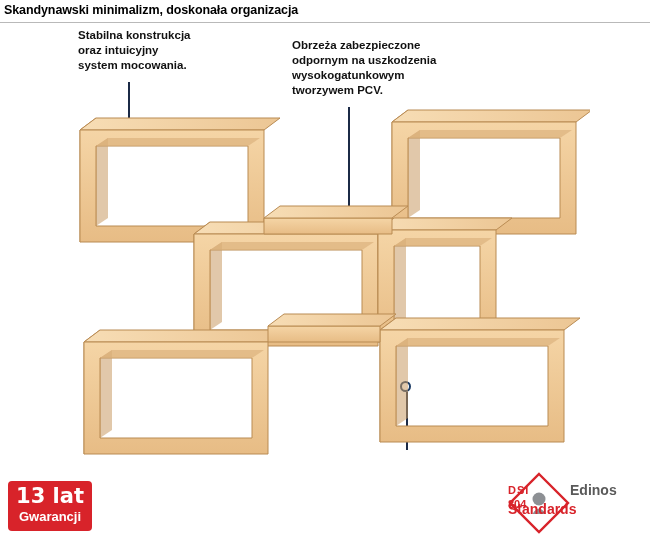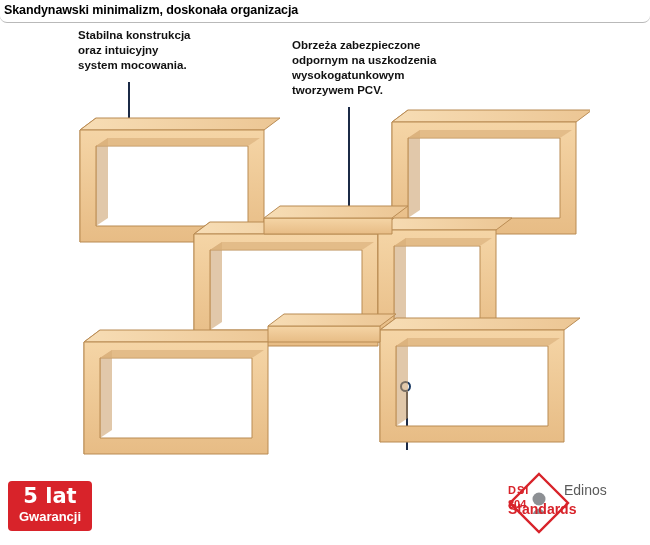--- a/index.html
+++ b/index.html
@@ -22,21 +22,20 @@
   }
 
   
   #header {
     position: absolute;
     left: 0; top: 0;
     width: 650px;
     height: 22px;
     background: #ffffff;
     border-bottom: 1px solid #b9b9b9;
-    border-radius: 7px;
   }
   #header-title {
     position: absolute;
     left: 4px;
     top: 3px;
     font-size: 12.5px;
     font-weight: bold;
     color: #000000;
     letter-spacing: -0.1px;
     white-space: nowrap;
@@ -137,24 +136,24 @@
   
   #edinos {
     position: absolute;
     right: 6px;
     top: 470px;
     width: 136px;
     height: 66px;
   }
   #edinos-text {
     position: absolute;
-    left: 56px;
+    left: 62px;
     top: 12px;
     font-size: 14px;
-    font-weight: normal;
+    font-weight: bold;
     color: #5a5a5a;
     line-height: 16px;
   }
   #edinos-diamond {
     position: absolute;
     left: 0px;
     top: 2px;
     width: 62px;
     height: 62px;
   }
@@ -267,21 +266,21 @@
         <path d="M194,118 H322 V134 H194 Z" fill="url(#faceGrad)"></path>
         <polygon points="194,118 210,106 338,106 322,118" fill="url(#topGrad)"></polygon>
 
         <path d="M198,226 H310 V242 H198 Z" fill="url(#faceGrad)"></path>
         <polygon points="198,226 214,214 326,214 310,226" fill="url(#topGrad)"></polygon>
       </g>
     </svg>
   </div>
 
   <div id="warranty">
-    <div id="warranty-big">5 lat</div>
+    <div id="warranty-big">13 lat</div>
     <div id="warranty-small">Gwarancji</div>
   </div>
 
   <div id="edinos">
     <div id="edinos-diamond">
       <svg width="62" height="62" viewBox="0 0 62 62">
         <polygon points="31,2 60,31 31,60 2,31" fill="#ffffff" stroke="#d8232a" stroke-width="2.4"></polygon>
         <circle cx="31" cy="27" r="6.5" fill="#8d9094"></circle>
         <path d="M24.5,42 Q31,31 37.5,42 Z" fill="#8d9094"></path>
       </svg>

